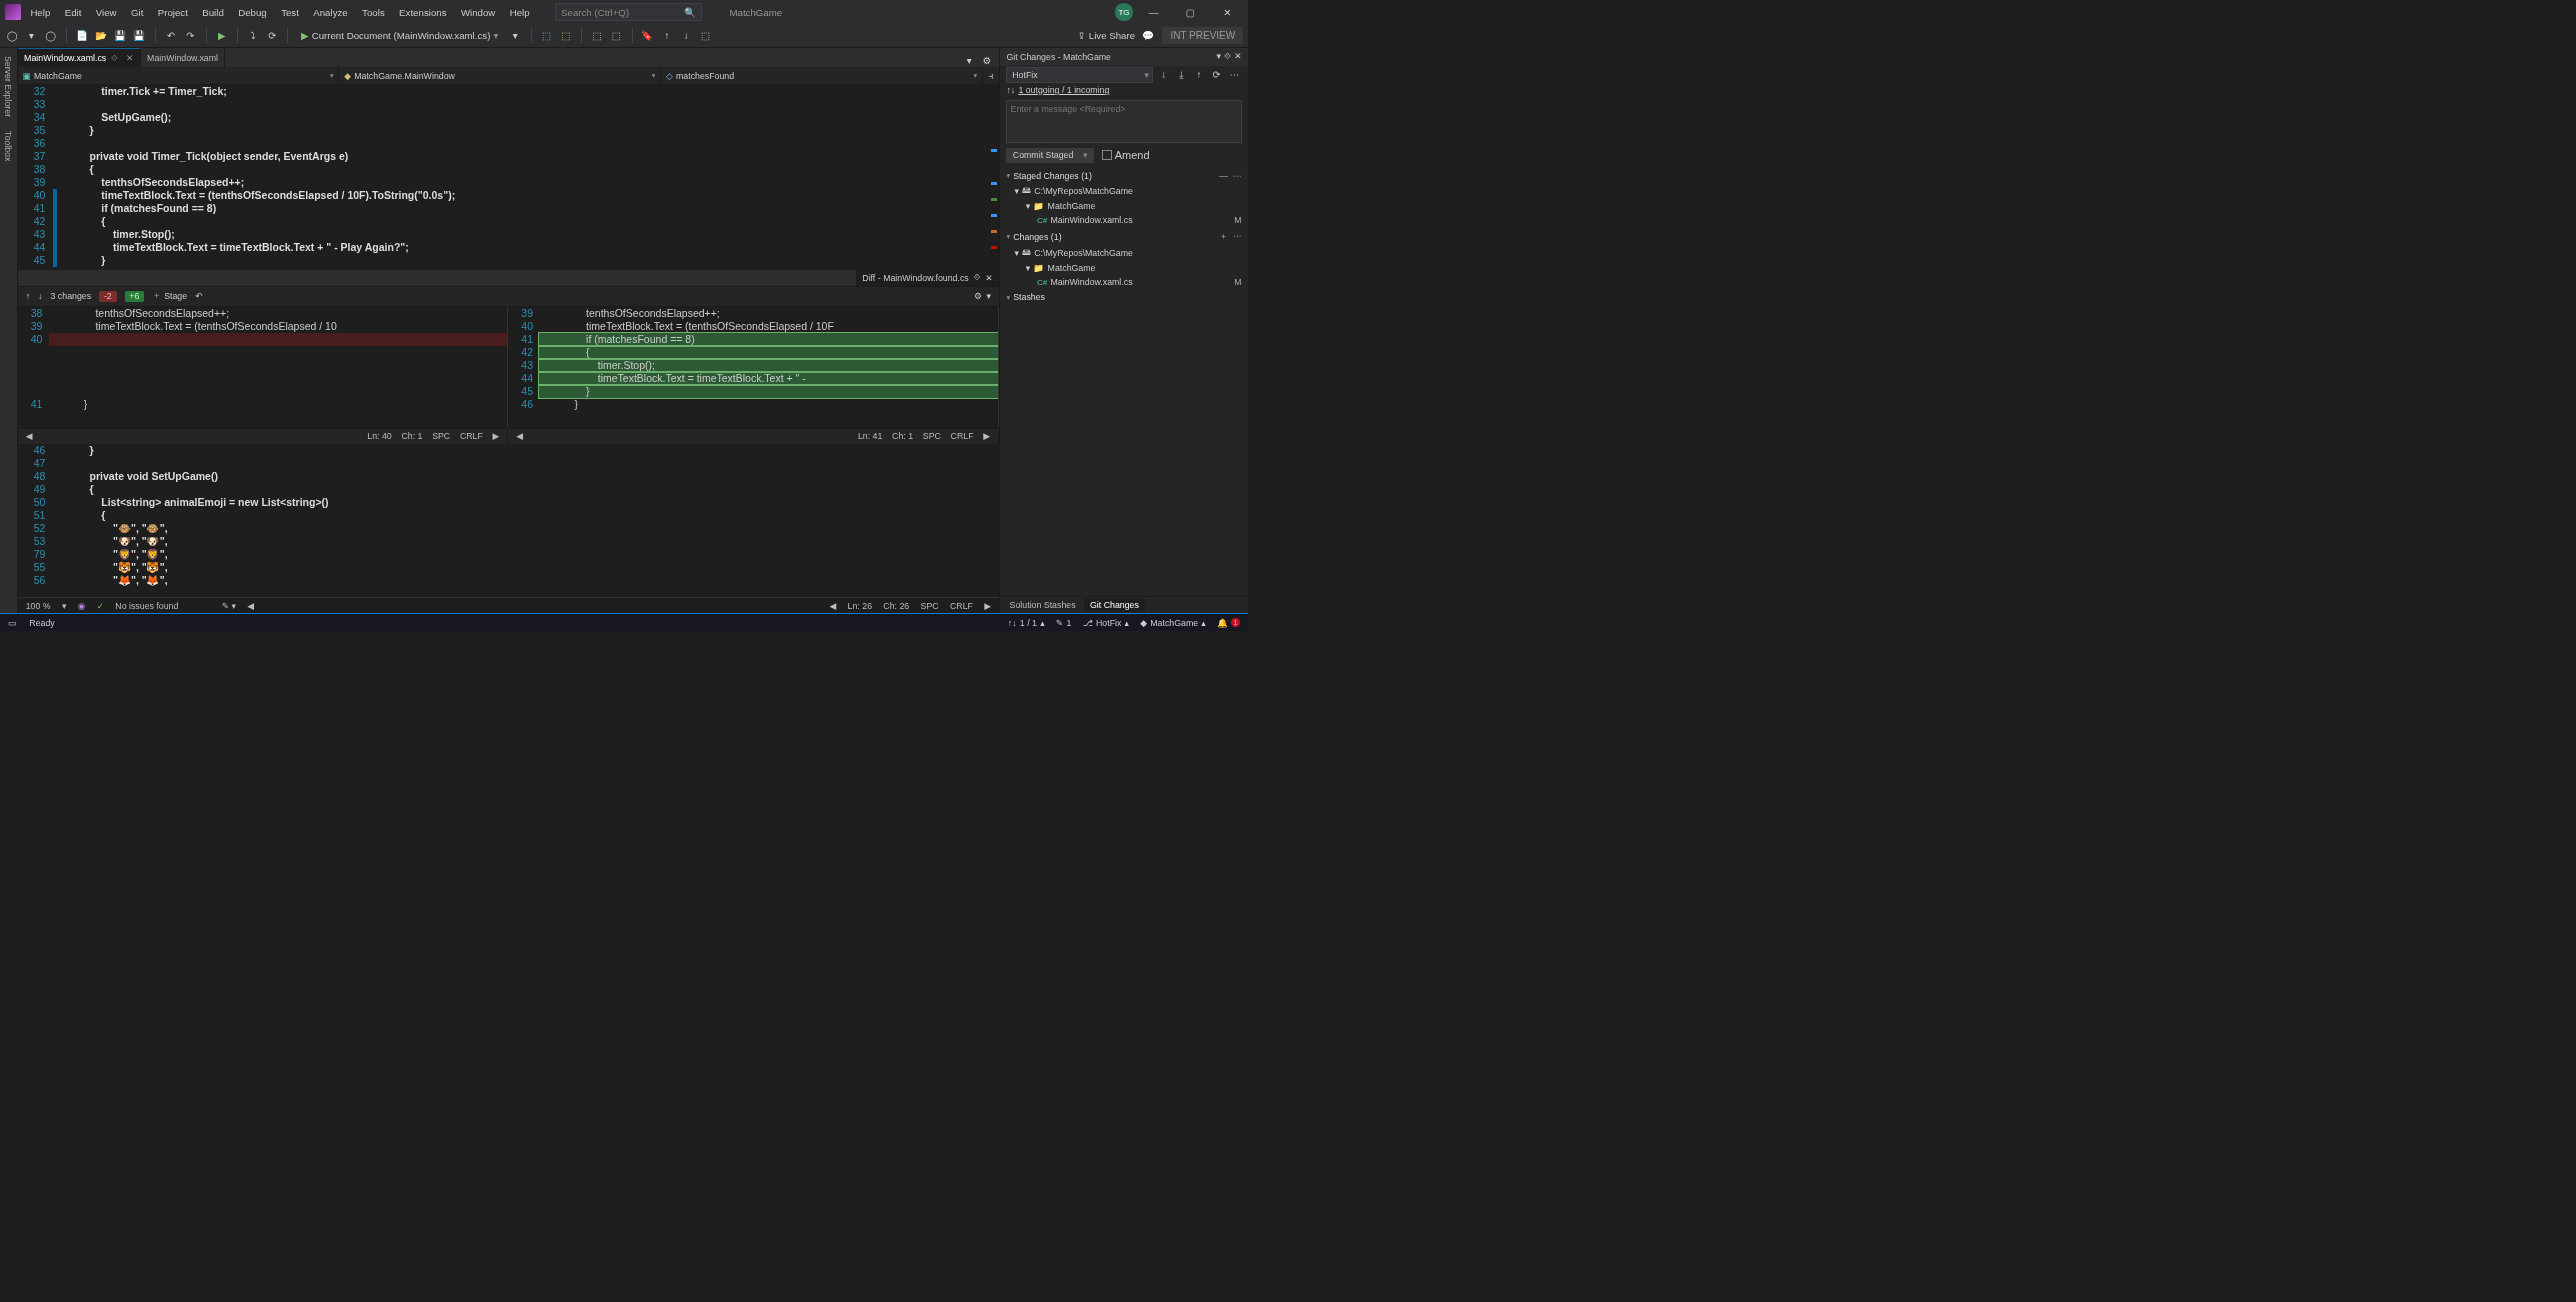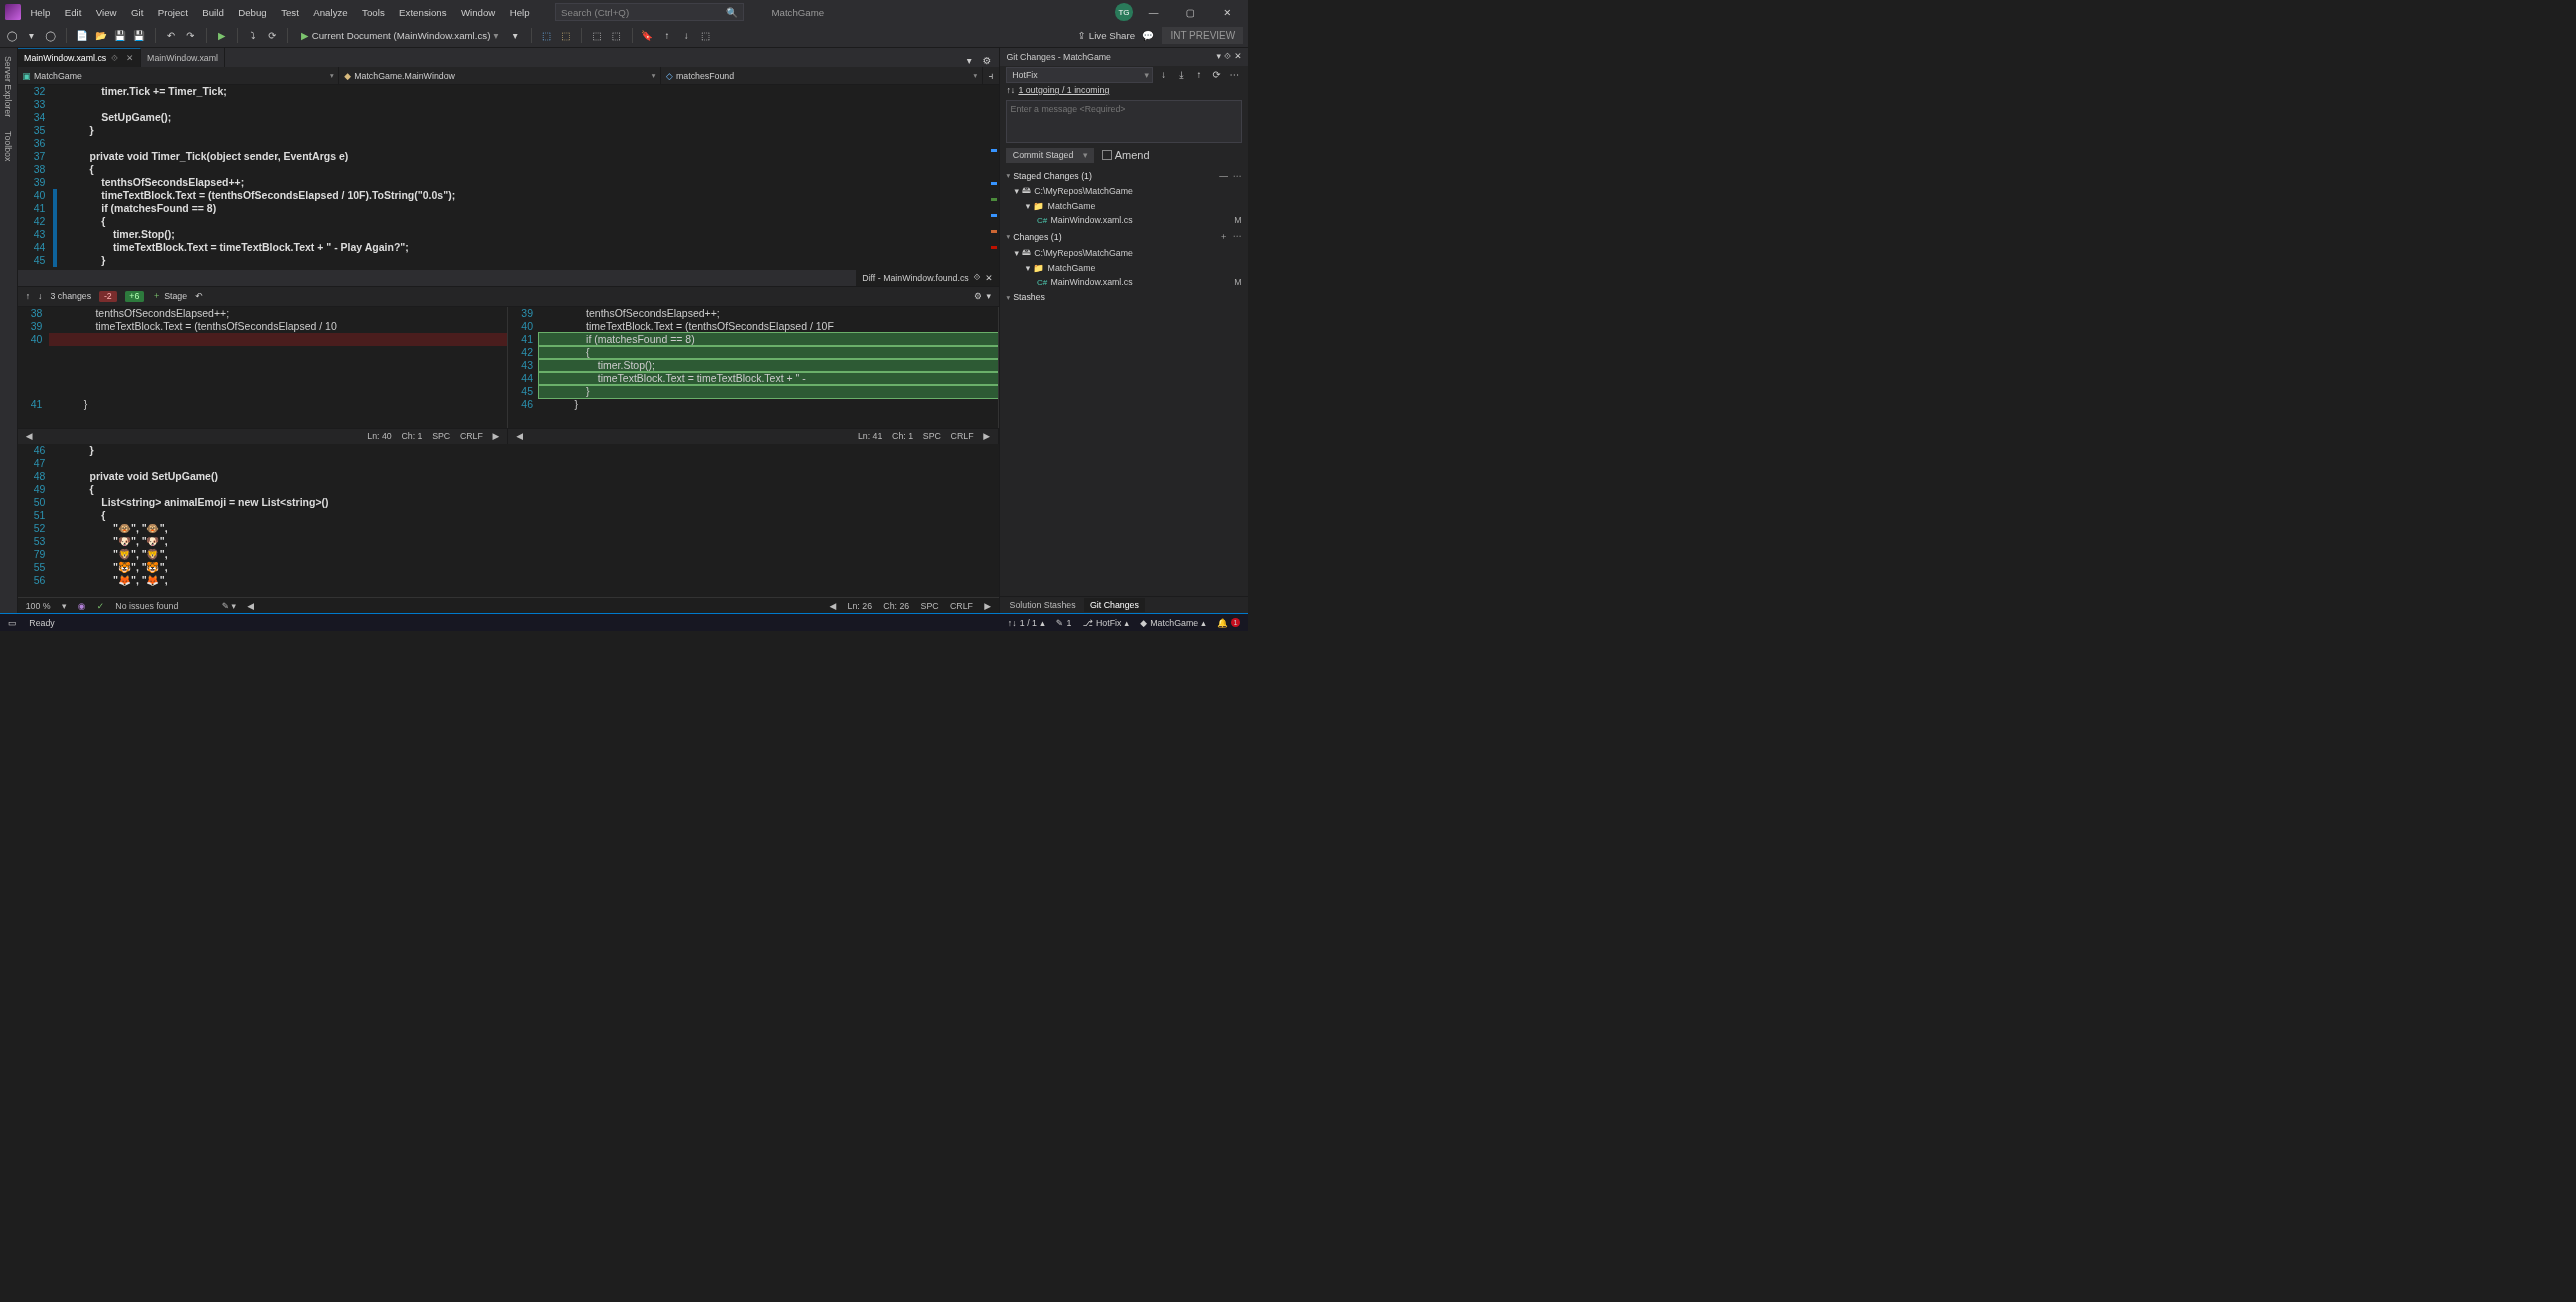--- a/index.html
+++ b/index.html
@@ -4,21 +4,21 @@
 <style>
 * { margin:0; padding:0; box-sizing:border-box; font-family:"Segoe UI",Tahoma,sans-serif; }
 body { background:#1e1e1e; color:#ccc; font-size:9.7px; overflow:hidden; width:2576px; height:1302px; transform-origin:top left; }
 .wrap { width:1248px; height:631px; display:flex; flex-direction:column; background:#2d2d30; }
 
 
 .titlebar { height:24px; background:#2d2d30; display:flex; align-items:center; padding:0 4.8px; gap:3.2px; }
 .logo { width:16px; height:16px; background:linear-gradient(135deg,#68217a,#c863e0); border-radius:1.6px; }
 .menu { display:flex; gap:1.6px; }
 .menu-item { padding:3.2px 6.4px; color:#ccc; cursor:default; border-radius:1.6px; }
-.search-box { margin-left:16px; width:189px; height:17.7px; background:#333337; border:0.8px solid #3f3f46; display:flex; align-items:center; padding:0 4.8px; color:#888; position:relative; }
+.search-box { margin-left:16px; width:147px; height:17.7px; background:#333337; border:0.8px solid #3f3f46; display:flex; align-items:center; padding:0 4.8px; color:#888; position:relative; }
 .search-box .mag { position:absolute; right:4.8px; }
 .app-title { margin-left:24px; color:#999; }
 .win-controls { margin-left:auto; display:flex; gap:4.8px; align-items:center; }
 .avatar { width:17.7px; height:17.7px; border-radius:50%; background:#2a7a5a; color:#fff; display:flex; align-items:center; justify-content:center; font-size:8px; }
 .win-btn { width:32px; height:21px; display:flex; align-items:center; justify-content:center; color:#ccc; }
 
 
 .toolbar { height:24px; background:#2d2d30; border-bottom:0.8px solid #1b1b1c; display:flex; align-items:center; padding:0 4.8px; gap:4.8px; }
 .tbtn { width:14.5px; height:14.5px; color:#ccc; display:inline-flex; align-items:center; justify-content:center; }
 .sep { width:0.8px; height:14.5px; background:#444; margin:0 3.2px; }

